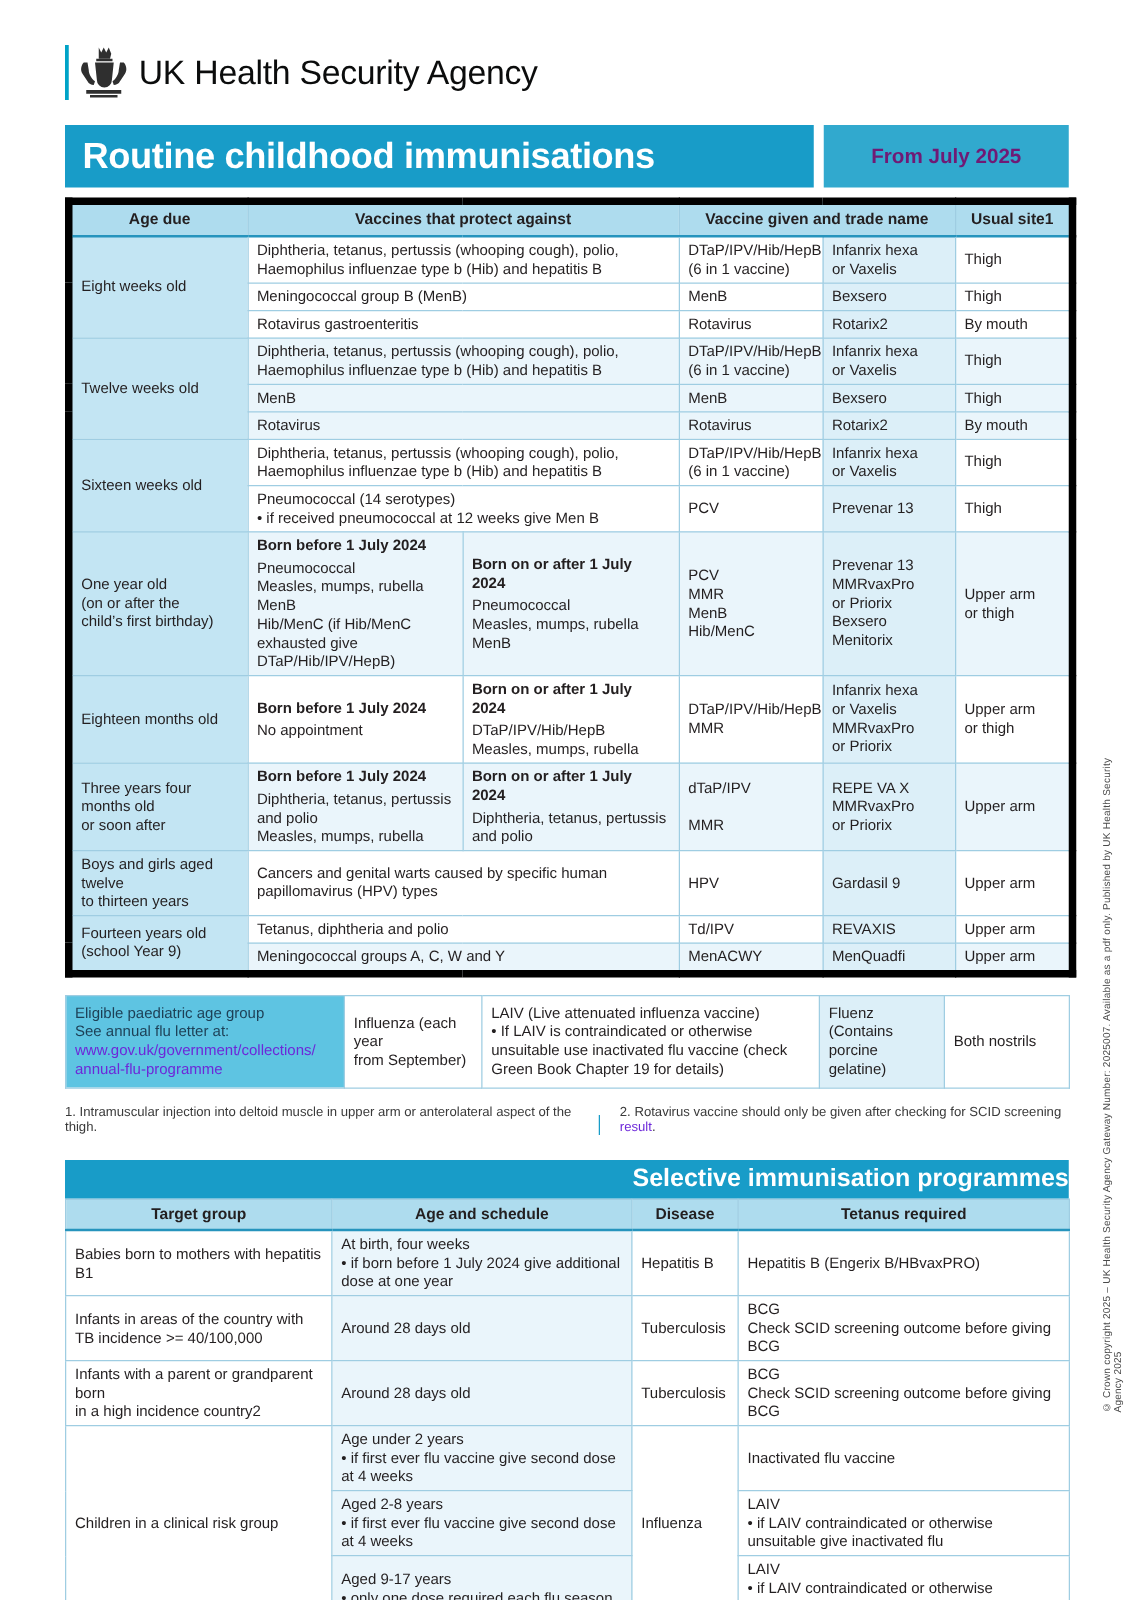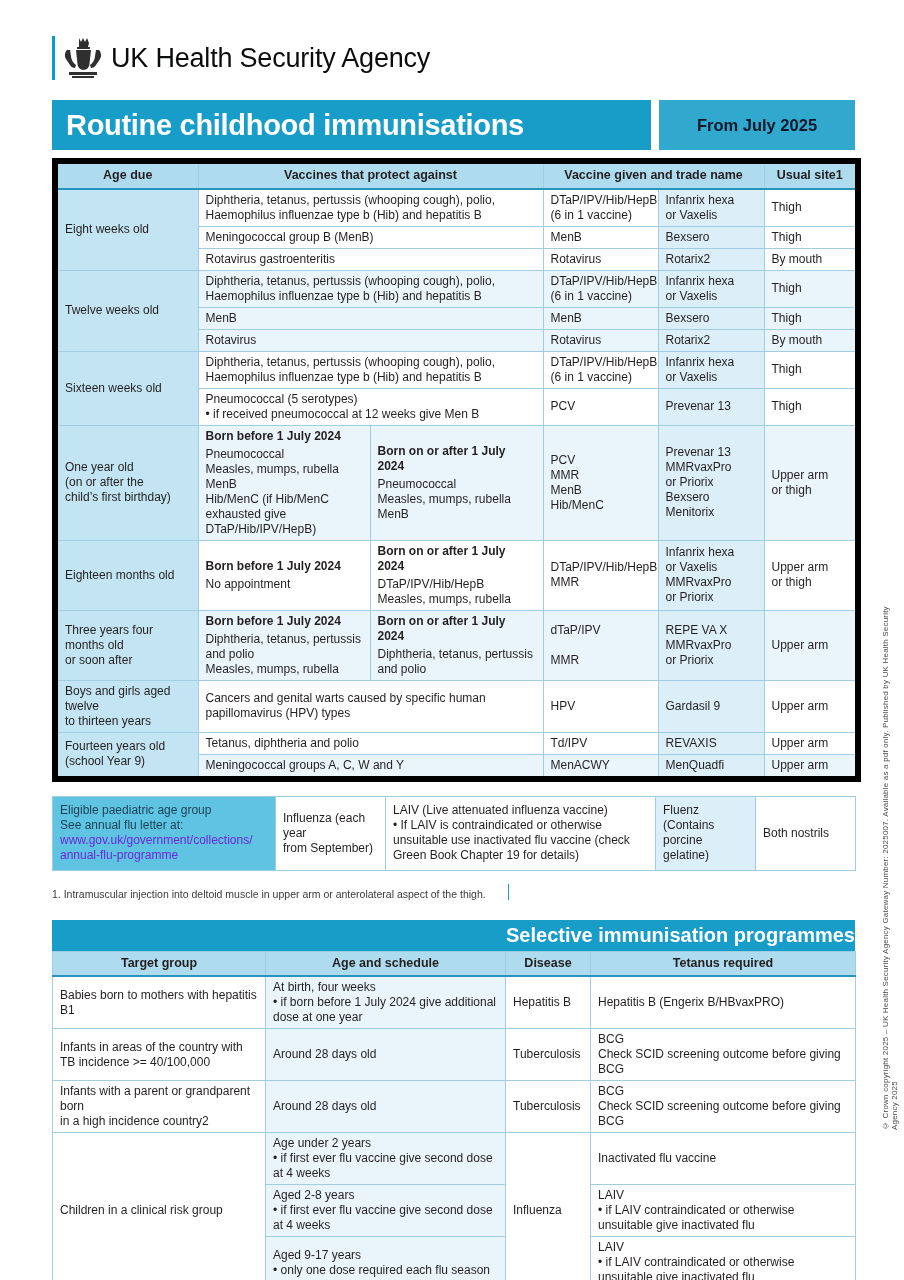--- a/index.html
+++ b/index.html
@@ -10,21 +10,21 @@
   
   .brand { display:flex; align-items:center; gap:8px; margin-bottom:20px; }
   .brand-bar { width:3px; height:44px; background:#00A3C7; }
   .crest svg { display:block; }
   .brand-name { font-size:27px; color:#0b0c0c; letter-spacing:-0.2px; }
 
   
   .titlebar { display:flex; gap:8px; }
   .title-main { flex:1; background:#189CC8; color:#fff; font-weight:bold; font-size:29px;
     line-height:50px; padding-left:14px; letter-spacing:-0.3px; }
-  .title-badge { width:196px; background:#31A9CE; color:#0f172a; font-weight:bold; font-size:16.5px;
+  .title-badge { width:196px; background:#31A9CE; color:#701a75; font-weight:bold; font-size:16.5px;
     display:flex; align-items:center; justify-content:center; }
 
   
   table { border-collapse:collapse; table-layout:fixed; width:803px; }
   td, th { border:1px solid #9fcde2; padding:3px 7px; vertical-align:middle;
     font-size:12px; line-height:1.25; }
   th { background:#AEDCEE; font-size:12.5px; text-align:center; padding:4px; border-bottom:2px solid #2694bd; }
   .pre { white-space:pre-line; }
   tr.w > td { background:#fff; }
   tr.p > td { background:#EAF5FB; }
@@ -148,21 +148,21 @@
     <tr class="w">
       <td rowspan="2" class="age pre">Sixteen weeks old</td>
       <td colspan="2">Diphtheria, tetanus, pertussis (whooping cough), polio, Haemophilus influenzae type b (Hib) and hepatitis B</td>
       <td class="pre">DTaP/IPV/Hib/HepB
 (6 in 1 vaccine)</td>
       <td class="pre trade">Infanrix hexa
 or Vaxelis</td>
       <td>Thigh</td>
     </tr>
     <tr class="w">
-      <td colspan="2" class="pre">Pneumococcal (5 serotypes)
+      <td colspan="2" class="pre">Pneumococcal (14 serotypes)
 • if received pneumococcal at 12 weeks give Men B</td>
       <td>PCV</td>
       <td class="trade">Prevenar 13</td>
       <td>Thigh</td>
     </tr>
 
     <tr class="p">
       <td class="age pre">One year old
 (on or after the
 child’s first birthday)</td>
@@ -286,20 +286,21 @@
 (Contains porcine
 gelatine)</td>
       <td>Both nostrils</td>
     </tr>
   </tbody>
     </table>
 
   <div class="fnstrip">
     <div class="fn-left">1. Intramuscular injection into deltoid muscle in upper arm or anterolateral aspect of the thigh.</div>
     <div class="fn-div"></div>
+    <div><span>2. Rotavirus vaccine should only be given after checking for SCID screening </span><a class="link">result</a><span>.</span></div>
   </div>
 
   <div class="sel-title">Selective immunisation programmes</div>
   <table class="sel-table">
     <colgroup>
       <col style="width:213px">
         <col style="width:240px">
         <col style="width:85px">
         <col style="width:265px">
     </colgroup>

